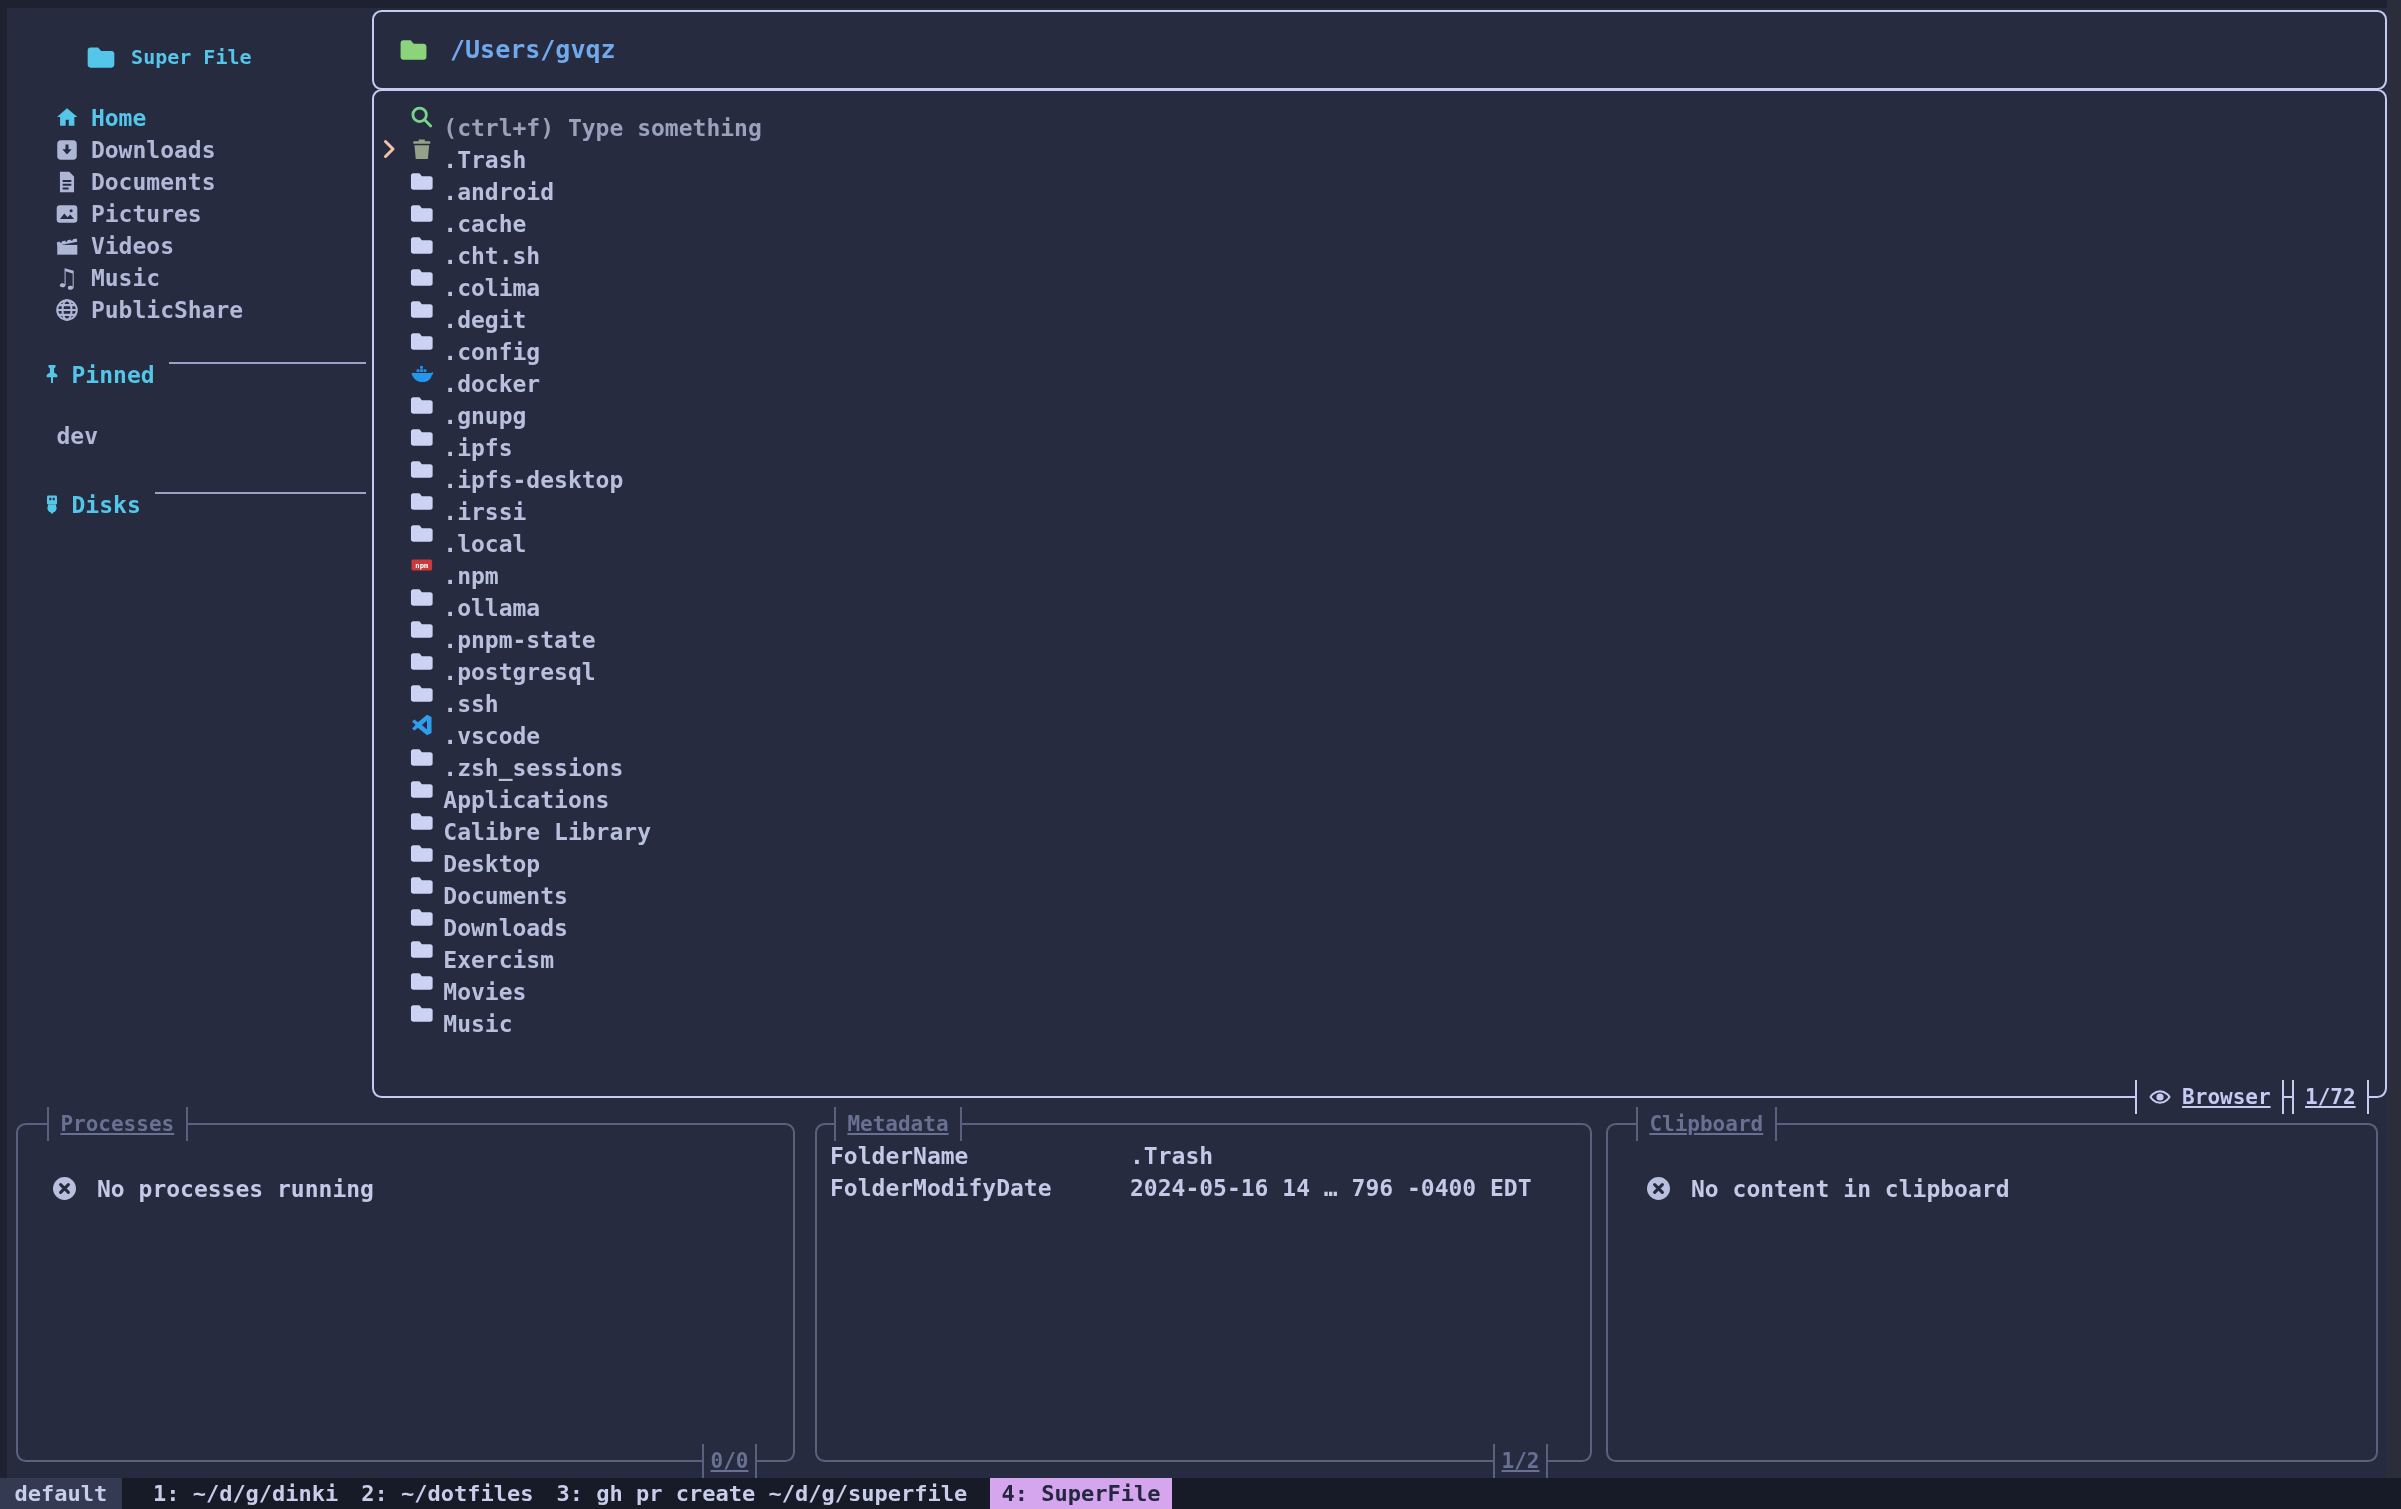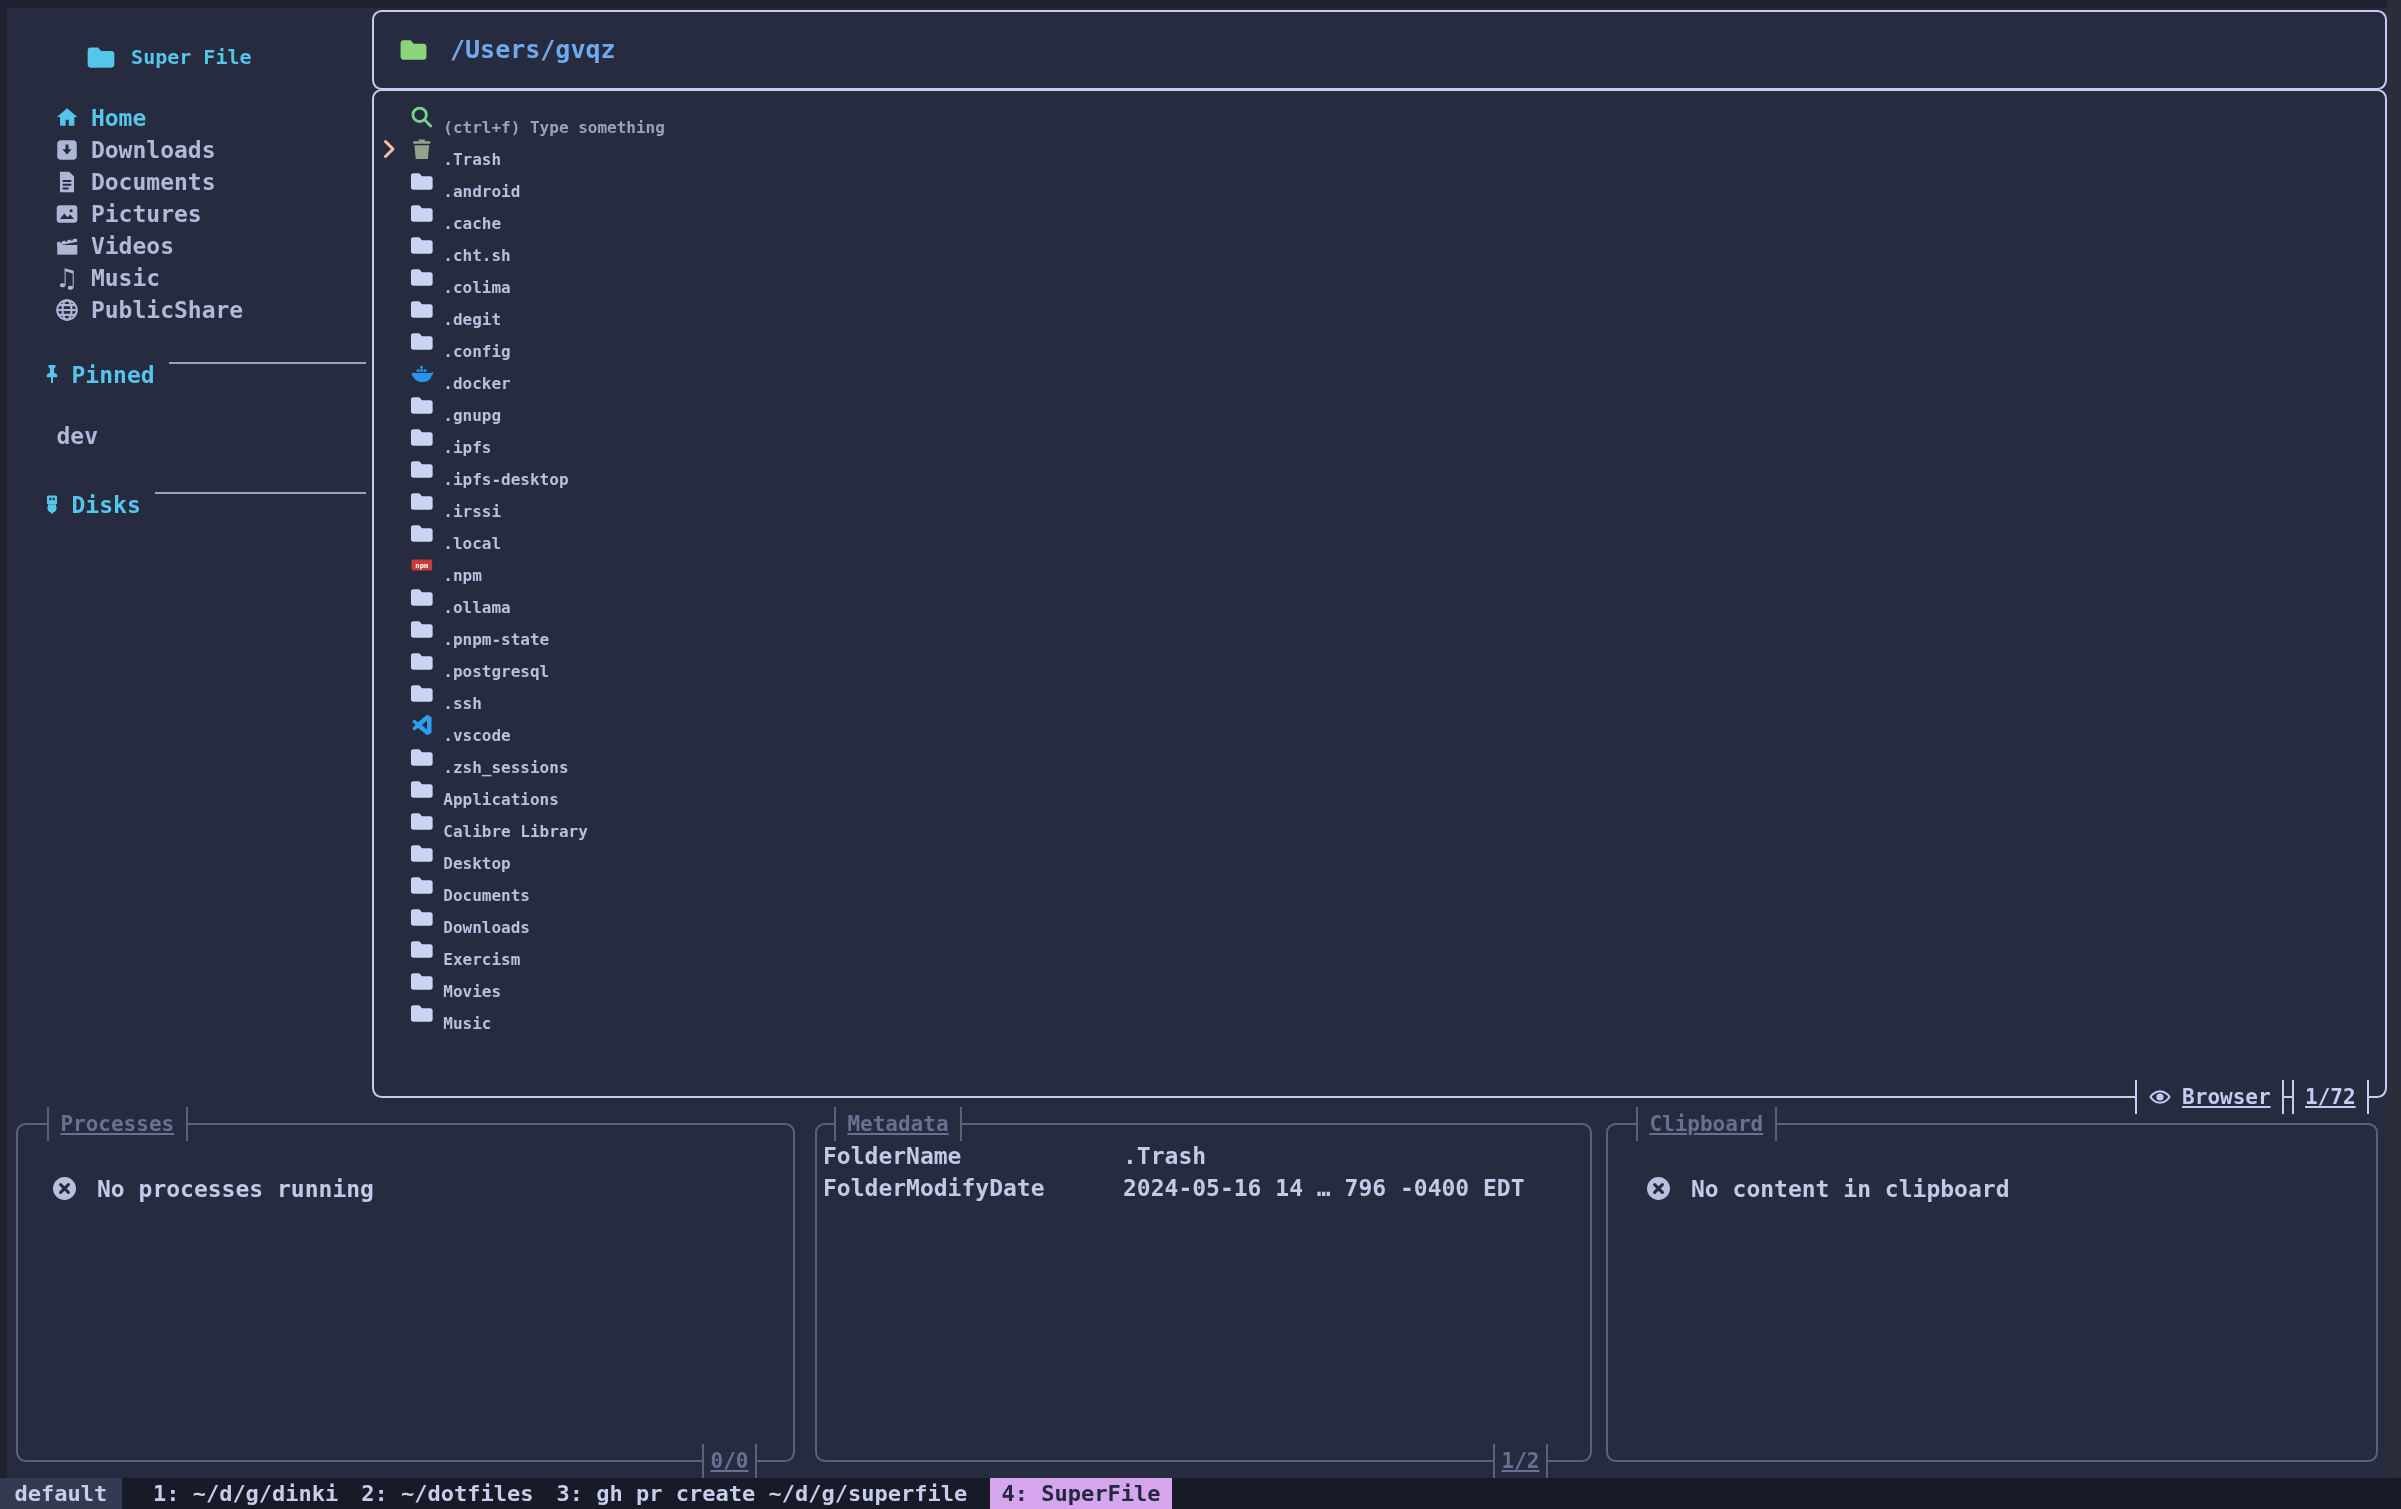--- a/index.html
+++ b/index.html
@@ -45,21 +45,21 @@
   .path-bar .islot{width:31px;height:31px;color:#8bd47c;margin-right:21px;}
   .path-text{color:var(--path-blue);font-size:25px;}
 
   
   .browser{position:absolute;left:372px;top:89px;width:2015px;height:1009px;border:2.4px solid var(--border-active);border-radius:9.7px;background:var(--bg);}
   .list{padding-top:9.7px;}
   .row{height:32px;display:flex;align-items:center;}
   .row .cursor{width:24px;height:26px;margin-left:3.2px;flex:0 0 auto;visibility:hidden;}
   .row.selected .cursor{visibility:visible;}
   .row .islot{width:27.6px;height:26px;margin-left:6.5px;flex:0 0 auto;color:var(--folder);}
-  .row .fname{margin-left:8px;font-size:16px;color:var(--text);margin-top:22px;}
+  .row .fname{margin-left:8px;font-size:23px;color:var(--text);margin-top:22px;}
   .search-row .islot{color:var(--green);}
   .search-row .fname{color:var(--text-dim);}
 
   .chip{position:absolute;display:flex;align-items:center;height:34px;background:var(--bg);padding:0 11.4px;font-size:21px;white-space:nowrap;text-decoration:underline;}
   .chip.b{border-left:2.4px solid var(--border-active);border-right:2.4px solid var(--border-active);color:var(--border-active);}
   .chip.g{border-left:2.4px solid var(--border-inactive);border-right:2.4px solid var(--border-inactive);color:var(--muted);}
   .browser .chip{bottom:-18px;}
   .chip .islot{width:24px;height:24px;margin-right:9.7px;color:var(--border-active);}
 
   
@@ -69,21 +69,21 @@
   .empty-row{display:flex;align-items:center;margin-top:49px;font-size:23px;color:#c3c9e6;}
   .empty-row .islot{width:29px;height:29px;margin-right:18px;flex:0 0 auto;}
   .p-processes{left:16px;width:779px;}
   .p-processes .empty-row{padding-left:32px;}
   .p-processes .head{left:29px;}
   .p-processes .counter{right:36px;}
   .p-metadata{left:815px;width:777px;}
   .p-metadata .head{left:17px;}
   .p-metadata .counter{right:42px;}
   .meta-rows{margin-top:14.6px;}
-  .meta-row{display:flex;height:32px;align-items:center;padding-left:6px;font-size:23px;color:#c3c9e6;}
+  .meta-row{display:flex;height:32px;align-items:center;padding-left:13px;font-size:23px;color:#c3c9e6;}
   .meta-key{width:300px;flex:0 0 auto;}
   .p-clipboard{left:1606px;width:772px;}
   .p-clipboard .empty-row{padding-left:36px;}
   .p-clipboard .head{left:28px;}
 
   
   .status-bar{position:absolute;left:0;top:1478px;width:2401px;height:31px;background:var(--statusbg);display:flex;align-items:center;font-size:22px;color:#c7cdea;}
   .sess{background:#333a52;padding:0 14.6px;height:31px;display:flex;align-items:center;margin-right:8px;}
   .win{margin-left:23px;white-space:nowrap;}
   .win.active{background:var(--plum);color:#232840;padding:0 11.4px;height:31px;display:flex;align-items:center;}

